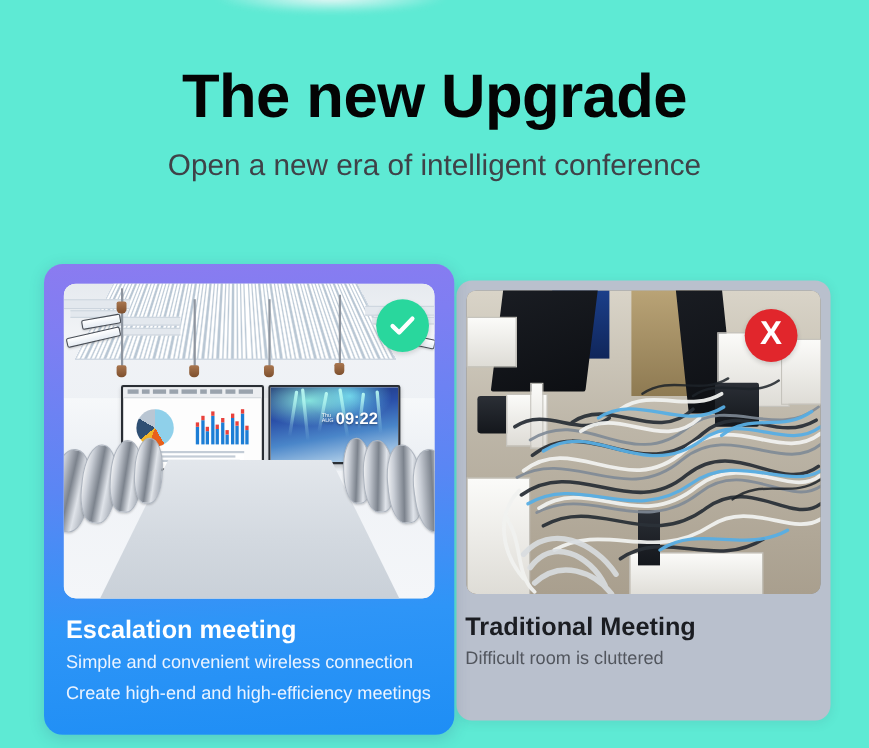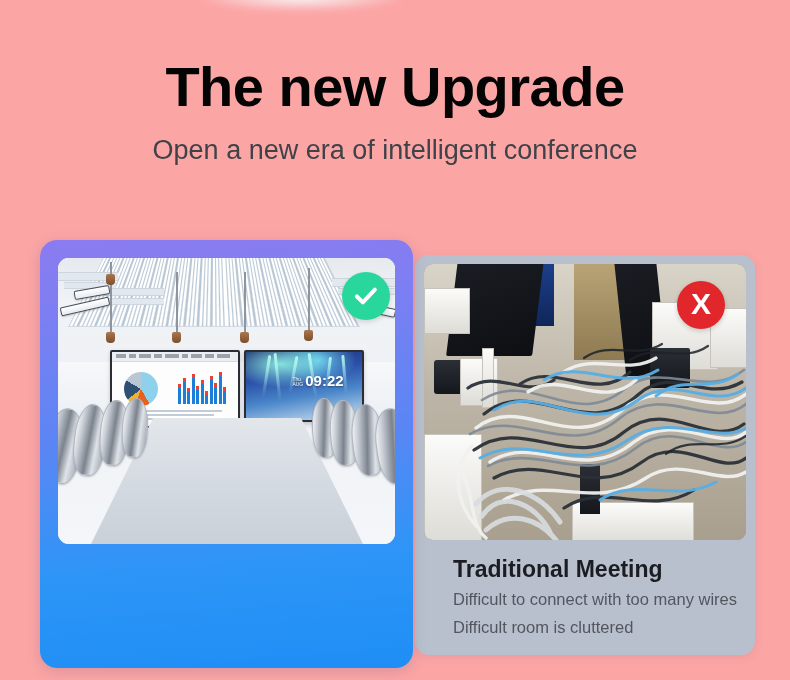--- a/index.html
+++ b/index.html
@@ -2,21 +2,21 @@
 <html><head>
 <meta charset="utf-8">
 <style>
   html,body{margin:0;padding:0;}
   body{
     width:790px;height:680px;overflow:hidden;
     background:#eef0f4;
     font-family:"Liberation Sans", sans-serif;
     position:relative;
   }
-  .page{position:absolute;inset:0;background:#fca5a5;}
+  .page{position:absolute;inset:0;background:#5eead4;}
   .top-smudge{
     position:absolute;left:196px;top:-18px;width:210px;height:30px;
     background:radial-gradient(ellipse at center,#f7f8fa 0%,rgba(247,248,250,0) 72%);
     filter:blur(3px);
   }
 
   
   .header{position:absolute;left:0;top:0;width:790px;text-align:center;}
   .title{
     margin:0;padding-top:58px;
@@ -34,21 +34,21 @@
     position:absolute;left:415px;top:255px;width:340px;height:400px;
     background:#b9c0cd;border-radius:14px;
     box-shadow:0 2px 10px rgba(60,70,90,0.10);
     overflow:hidden;
   }
   .card-right .photo{
     position:absolute;left:9px;top:9px;width:322px;height:276px;
     border-radius:9px;overflow:hidden;background:#8c8a84;
   }
   .card-right .caption{
-    position:absolute;left:14px;top:300px;width:340px;padding:0 24px;
+    position:absolute;left:0;top:300px;width:340px;padding:0 8px;
     box-sizing:border-box;
   }
   .card-right .cap-title{
     font-size:23px;font-weight:bold;color:#1b1d22;line-height:1.25;margin:0;
   }
   .card-right .cap-line{
     font-size:16.5px;color:#52565e;line-height:1.45;margin:0;padding-top:4px;
   }
 
   
@@ -237,21 +237,20 @@
               <path d="M160 94 C186 76 212 96 238 80"></path>
               <path d="M242 190 C268 170 296 190 322 172"></path>
             </g>
           </g>
         </svg>
       </div>
     </div>
 
     <div class="caption">
       <p class="cap-title">Traditional Meeting</p>
-      <p class="cap-line">Difficult to connect with too many wires</p>
       <p class="cap-line">Difficult room is cluttered</p>
     </div>
   </div>
 
   <div class="card-left">
     <div class="photo">
       <div class="room">
         <div class="ceil-soffit"></div>
         <div class="ceil-panel"></div>
 
@@ -332,20 +331,25 @@
         <div class="chair" style="left:16px;top:146px;width:30px;height:70px;transform:rotate(6deg);"></div>
         <div class="chair" style="left:42px;top:142px;width:27px;height:64px;transform:rotate(4deg);"></div>
         <div class="chair" style="left:64px;top:140px;width:24px;height:58px;transform:rotate(3deg);"></div>
         <div class="chair" style="left:254px;top:140px;width:24px;height:58px;transform:rotate(-3deg);"></div>
         <div class="chair" style="left:272px;top:142px;width:27px;height:64px;transform:rotate(-4deg);"></div>
         <div class="chair" style="left:294px;top:146px;width:30px;height:70px;transform:rotate(-6deg);"></div>
         <div class="chair" style="left:318px;top:150px;width:34px;height:74px;transform:rotate(-8deg);"></div>
       </div>
     </div>
 
+    <div class="caption">
+      <p class="cap-title">Escalation meeting</p>
+      <p class="cap-line">Simple and convenient wireless connection</p>
+      <p class="cap-line">Create high-end and high-efficiency meetings</p>
+    </div>
   </div>
 
   <div class="badge badge-check">
     <svg width="28" height="28" viewBox="0 0 24 24">
       <path d="M4.2 12.4 L9.3 17.4 L19.6 6.6" fill="none" stroke="#ffffff" stroke-width="3.4" stroke-linecap="round" stroke-linejoin="round"></path>
     </svg>
   </div>
   <div class="badge badge-x">
     <span class="xglyph">X</span>
   </div>

